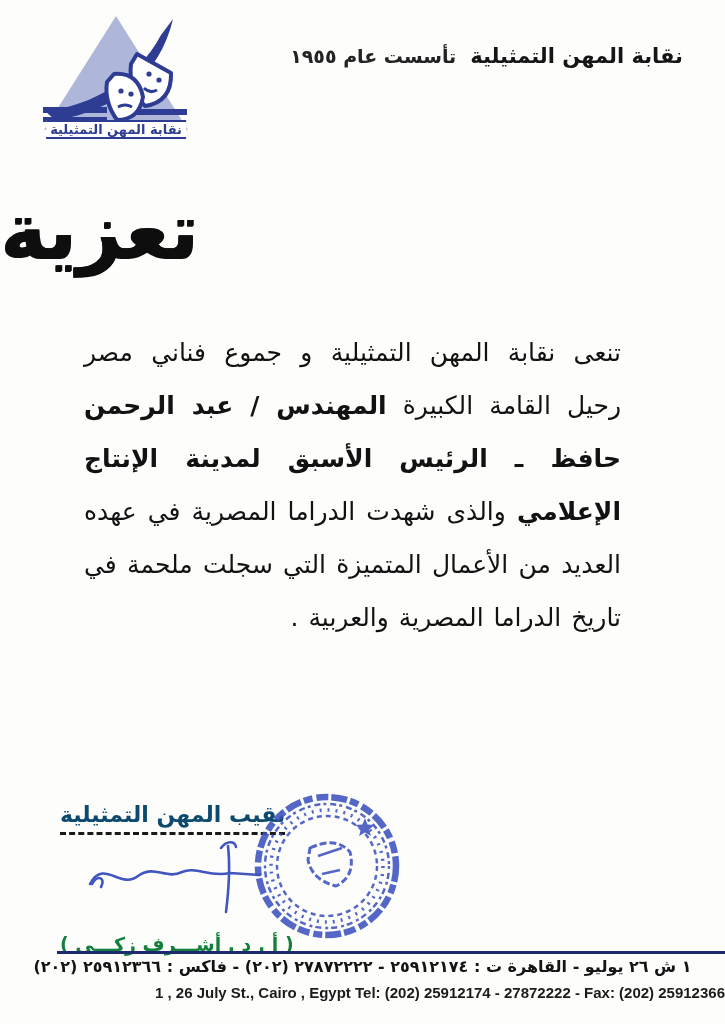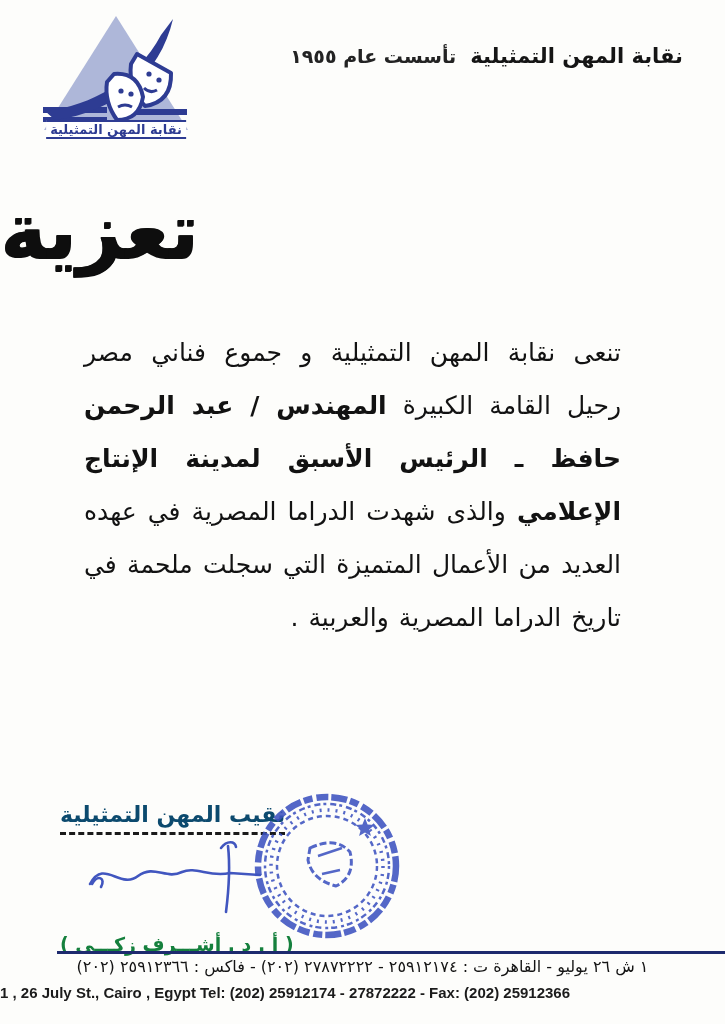--- a/index.html
+++ b/index.html
@@ -66,25 +66,25 @@
   .stamp { position:absolute; left:252px; top:790px; width:150px; height:150px; opacity:0.88; }
 
   
   .footer-rule {
     position:absolute; left:57px; right:0; top:951px; height:3px;
     background:#1d2a6e;
   }
   .footer-ar {
     position:absolute; top:957px; left:0; width:100%;
     text-align:center; direction:rtl;
-    font-size:16px; font-weight:normal; color:#141414; white-space:nowrap;
+    font-size:16px; font-weight:bold; color:#141414; white-space:nowrap;
   }
   .footer-en {
     position:absolute; top:984px; left:0; width:100%;
-    text-align:left; direction:ltr;
+    text-align:right; direction:ltr;
     font-family:"Liberation Sans", sans-serif;
     font-size:15px; font-weight:bold; color:#1b1b1b; white-space:nowrap;
   }
 </style>
 </head>
 <body>
 
 <div class="page">
 
   <div class="logo">

